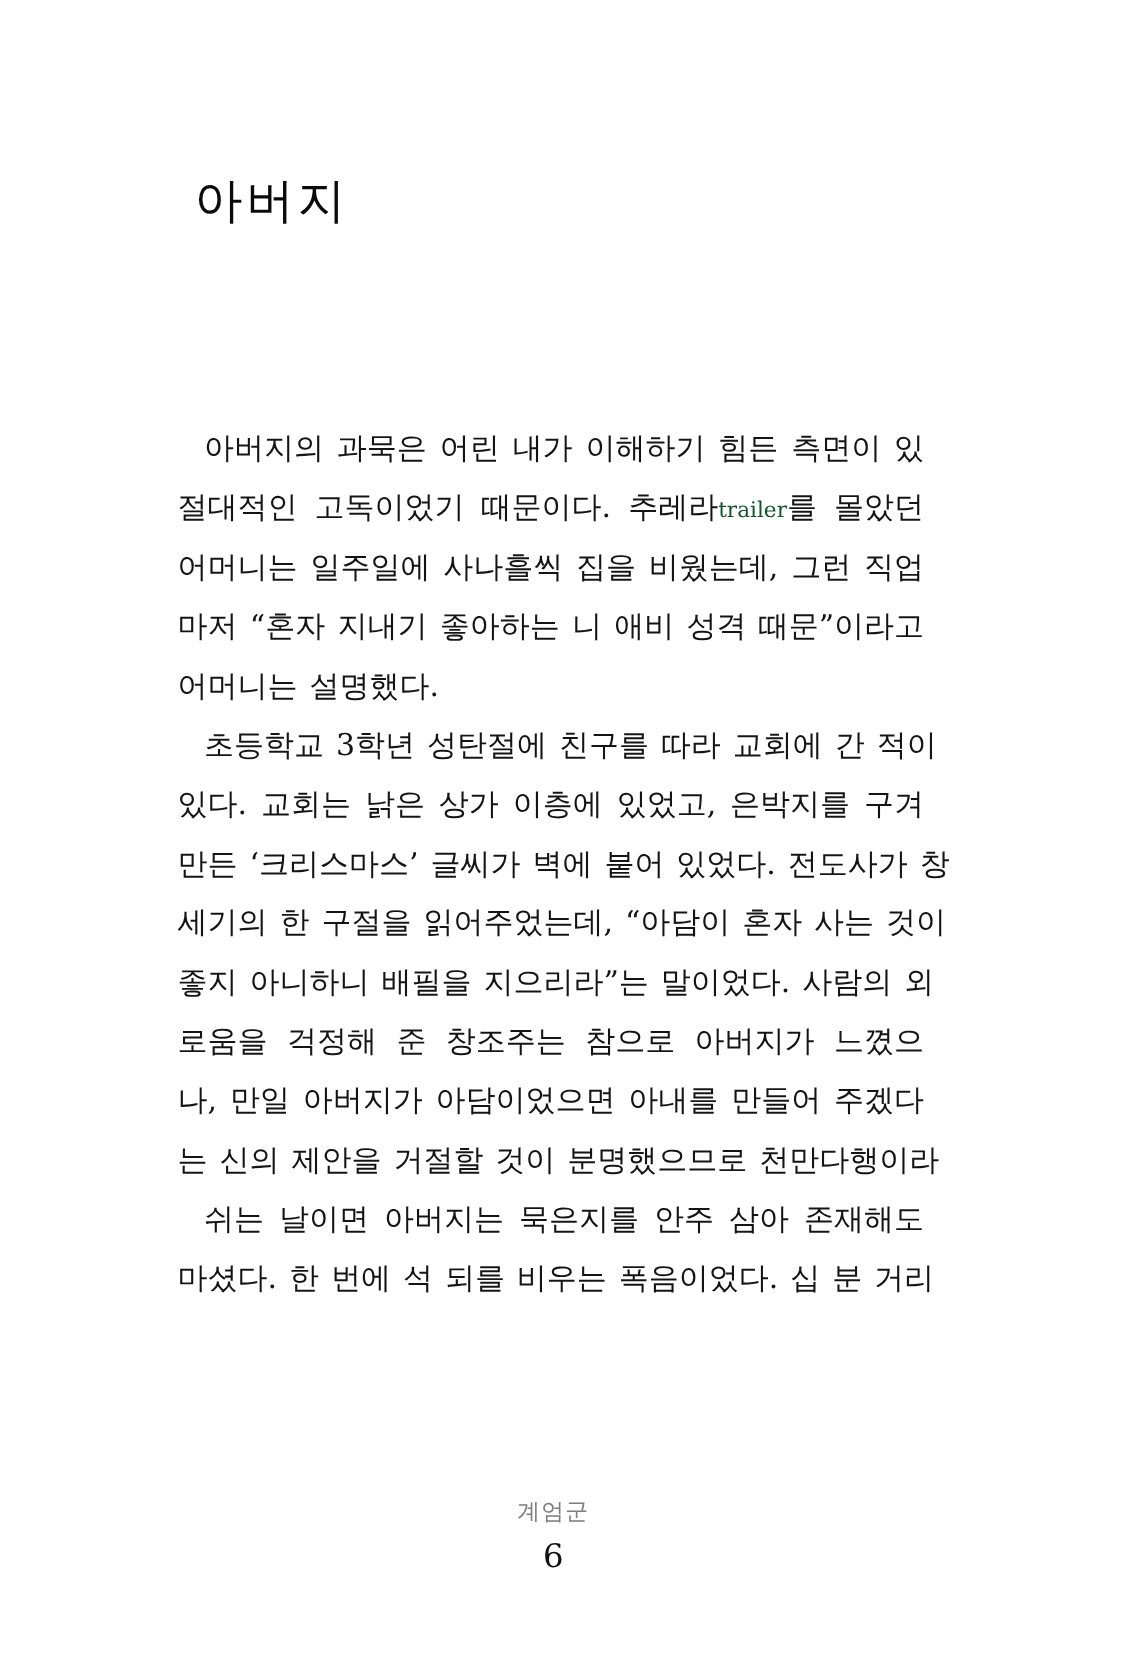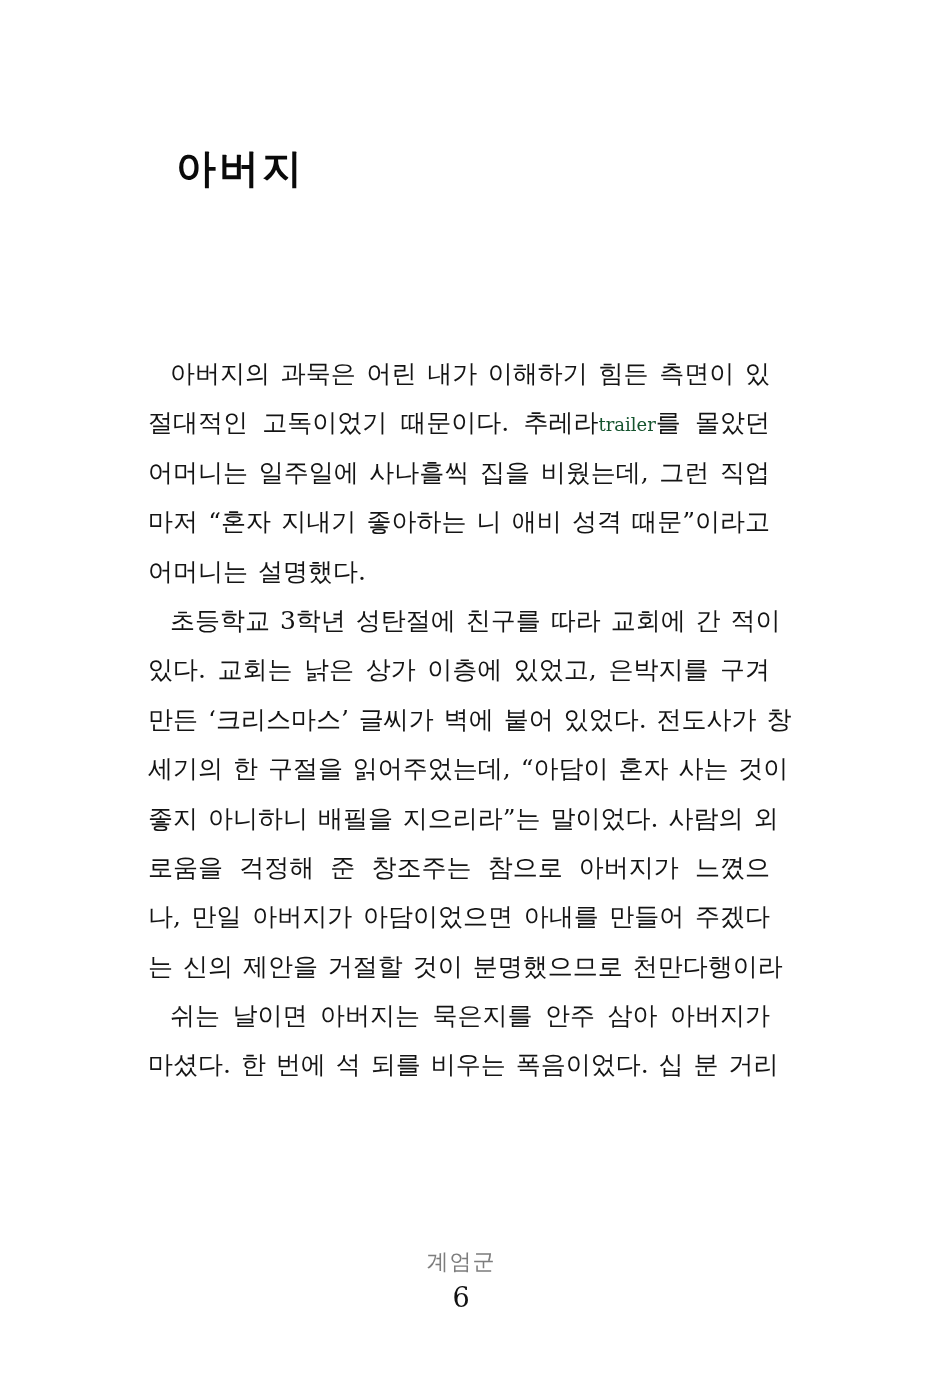--- a/index.html
+++ b/index.html
@@ -7,24 +7,24 @@
     width: 950px; height: 1400px;
     background: #ffffff;
     position: relative;
     font-family: "DejaVu Serif", "Liberation Serif", serif;
     color: #141414;
   }
   .page { position: absolute; inset: 0; background: #ffffff; }
 
   .chapter-title {
     position: absolute;
-    left: 176px; top: 144px;
+    left: 162px; top: 144px;
     margin: 0;
     font-size: 40px;
-    font-weight: 700;
+    font-weight: 400;
     letter-spacing: 3px;
     color: #0a0a0a;
     line-height: 1.2;
   }
 
   .body-text {
     position: absolute;
     left: 148px; top: 349px;
     width: 622px;
     font-size: 25px;
@@ -50,21 +50,21 @@
   }
 
   .footer {
     position: absolute;
     left: 150px;
     width: 622px;
     text-align: center;
   }
   .running-header {
     top: 1247px;
-    font-size: 22px;
+    font-size: 19px;
     color: #7d7d7d;
     letter-spacing: 1px;
   }
   .page-number {
     top: 1282px;
     font-size: 27px;
     color: #111111;
     font-weight: 400;
   }
 </style>
@@ -90,21 +90,21 @@
       <div class="line">있다. 교회는 낡은 상가 이층에 있었고, 은박지를 구겨</div>
       <div class="line">만든 ‘크리스마스’ 글씨가 벽에 붙어 있었다. 전도사가 창</div>
       <div class="line">세기의 한 구절을 읽어주었는데, “아담이 혼자 사는 것이</div>
       <div class="line">좋지 아니하니 배필을 지으리라”는 말이었다. 사람의 외</div>
       <div class="line">로움을 걱정해 준 창조주는 참으로 아버지가 느꼈으</div>
       <div class="line">나, 만일 아버지가 아담이었으면 아내를 만들어 주겠다</div>
       <div class="line">는 신의 제안을 거절할 것이 분명했으므로 천만다행이라</div>
     </div>
 
     <div class="para">
-      <div class="line indent">쉬는 날이면 아버지는 묵은지를 안주 삼아 아버지가</div>
+      <div class="line indent">쉬는 날이면 아버지는 묵은지를 안주 삼아 존재해도</div>
       <div class="line">마셨다. 한 번에 석 되를 비우는 폭음이었다. 십 분 거리</div>
     </div>
 
   </div>
 
   <div class="footer running-header">계엄군</div>
   <div class="footer page-number">6</div>
 
 </div>
 

